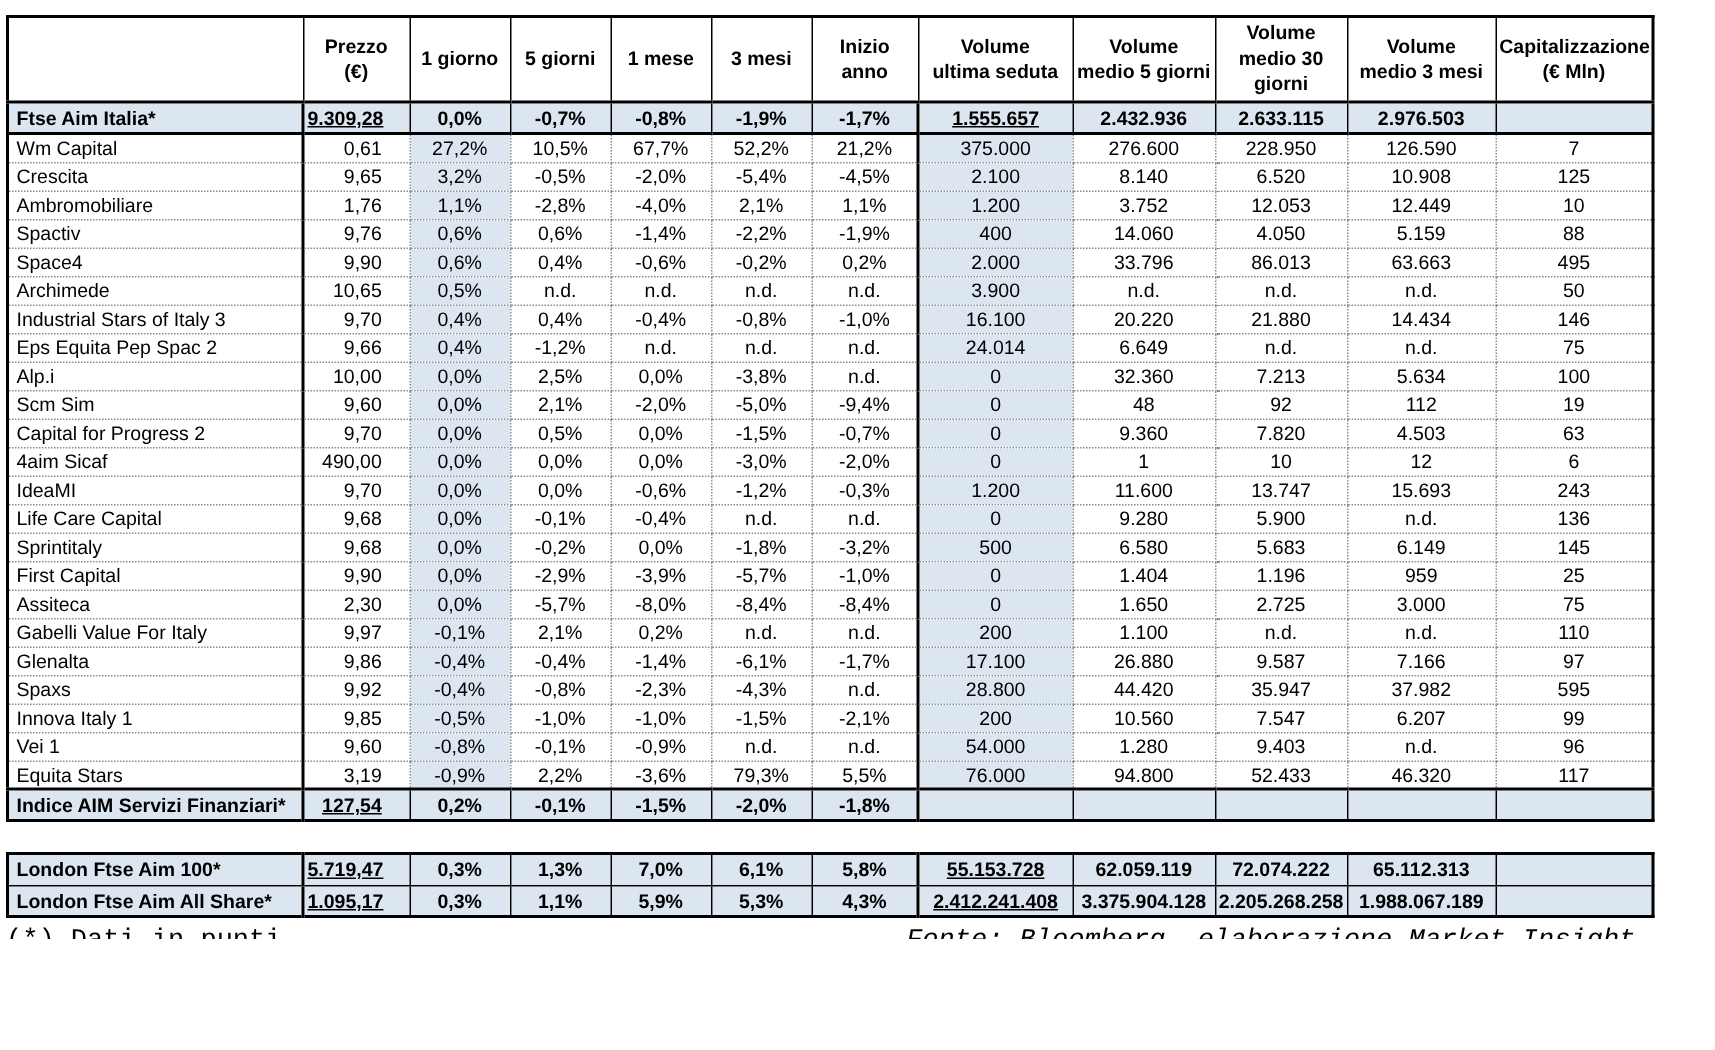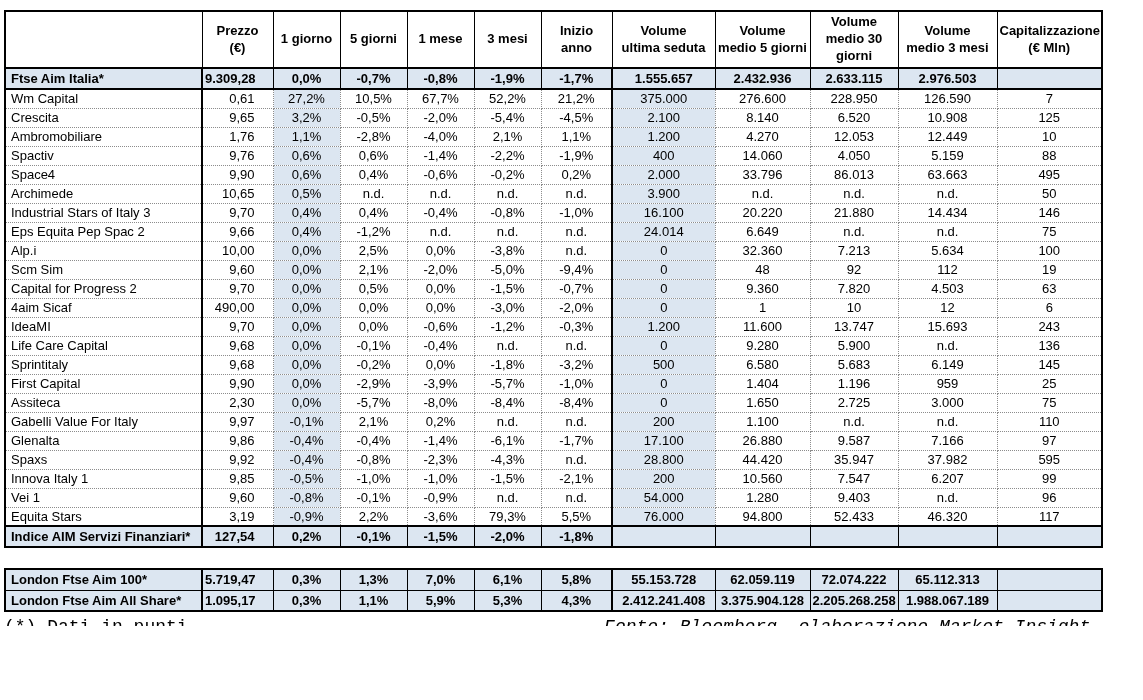--- a/index.html
+++ b/index.html
@@ -15,21 +15,21 @@
   td{
     font-size:13px;height:19px;padding:1px 2px;vertical-align:middle;text-align:center;line-height:1;
     border-right:1px dotted var(--dot);border-bottom:1px dotted var(--dot);
     overflow:hidden;white-space:nowrap;
   }
   td.c-name{text-align:left;padding-left:5px;}
   td.c-prezzo{text-align:right;padding-right:18px;border-left:2px solid #000;}
   td.c-vol1{border-left:2px solid #000;}
   .shade{background:var(--shade);}
   tr.hl td{background:var(--shade);font-weight:bold;border:1px solid #000;height:21px;}
-  tr.hl td.c-prezzo, tr.hl td.c-vol1{border-left:2px solid #000;}
+  tr.hl td.c-prezzo, tr.hl td.c-vol1{border-left:2px solid #000;text-decoration:underline;}
   tr.hl-top td{border-bottom:2px solid #000;}
   tr.hl-bottom td{border-top:2px solid #000;}
   .gap{height:20px;}
   .london-table{border:2px solid #000;}
   .london-table td{background:var(--shade);font-weight:bold;border:1px solid #000;height:21px;}
   .london-table td.c-prezzo, .london-table td.c-vol1{border-left:2px solid #000;}
   .footer{display:flex;justify-content:space-between;width:1097px;margin-top:5px;font-size:18px;font-family:Liberation Mono, monospace;}
   .source{font-style:italic;}
 </style>
 </head>
@@ -120,21 +120,21 @@
         </tr>
         <tr>
           <td class="c-name">Ambromobiliare</td>
           <td class="c-prezzo">1,76</td>
           <td class="c-pct shade">1,1%</td>
           <td class="c-pct">-2,8%</td>
           <td class="c-pct">-4,0%</td>
           <td class="c-pct">2,1%</td>
           <td class="c-pct">1,1%</td>
           <td class="c-vol c-vol1 shade">1.200</td>
-          <td class="c-vol">4.270</td>
+          <td class="c-vol">3.752</td>
           <td class="c-vol">12.053</td>
           <td class="c-vol">12.449</td>
           <td class="c-cap">10</td>
         </tr>
         <tr>
           <td class="c-name">Spactiv</td>
           <td class="c-prezzo">9,76</td>
           <td class="c-pct shade">0,6%</td>
           <td class="c-pct">0,6%</td>
           <td class="c-pct">-1,4%</td>

